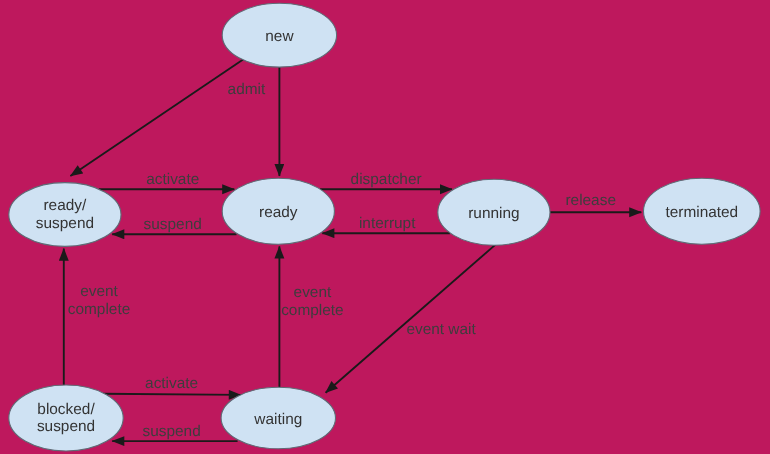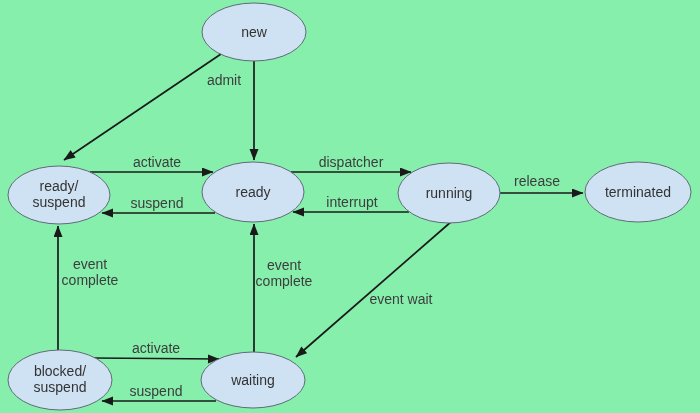--- a/index.html
+++ b/index.html
@@ -5,21 +5,21 @@
   html, body {
     margin: 0;
     padding: 0;
     background: #ffffff;
     font-family: "Liberation Sans", sans-serif;
   }
   .stage {
     position: relative;
     width: 700px;
     height: 413px;
-    background: #86efac;
+    background: #be185d;
     overflow: hidden;
   }
   svg { display: block; }
   .node-label {
     font-family: "Liberation Sans", sans-serif;
     font-size: 14px;
   }
   .edge-label {
     font-family: "Liberation Sans", sans-serif;
     font-size: 14px;

